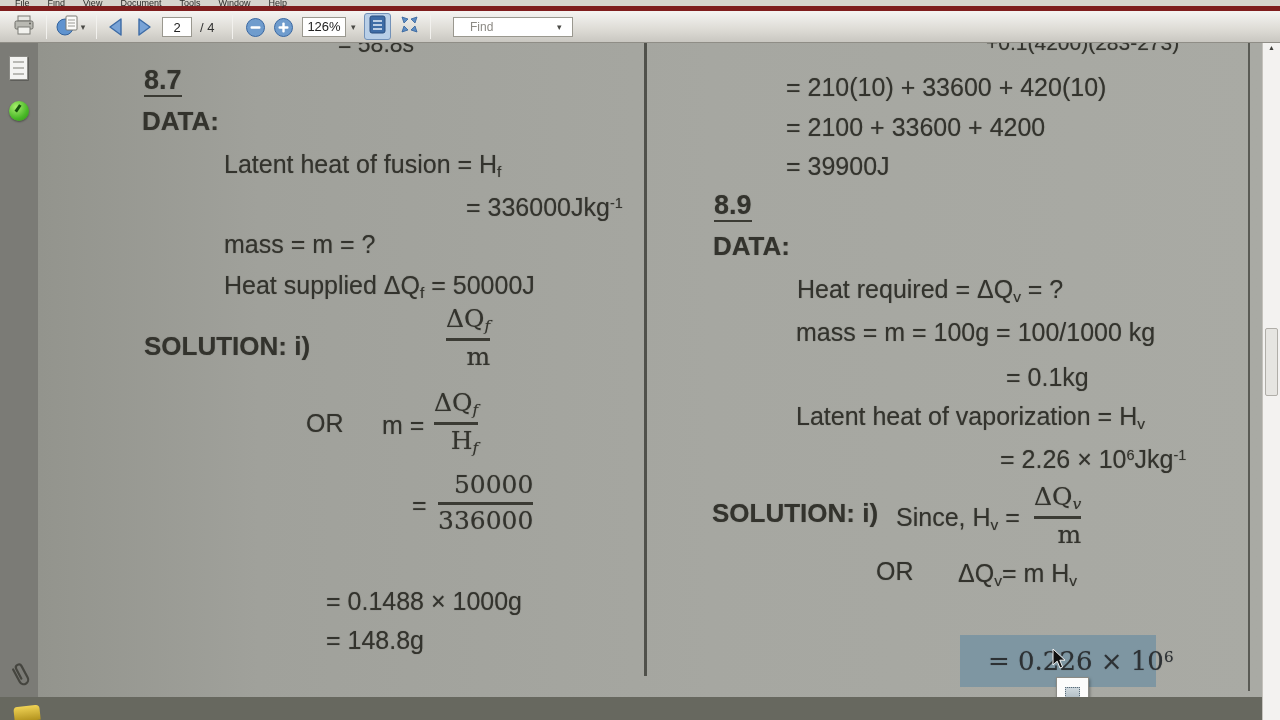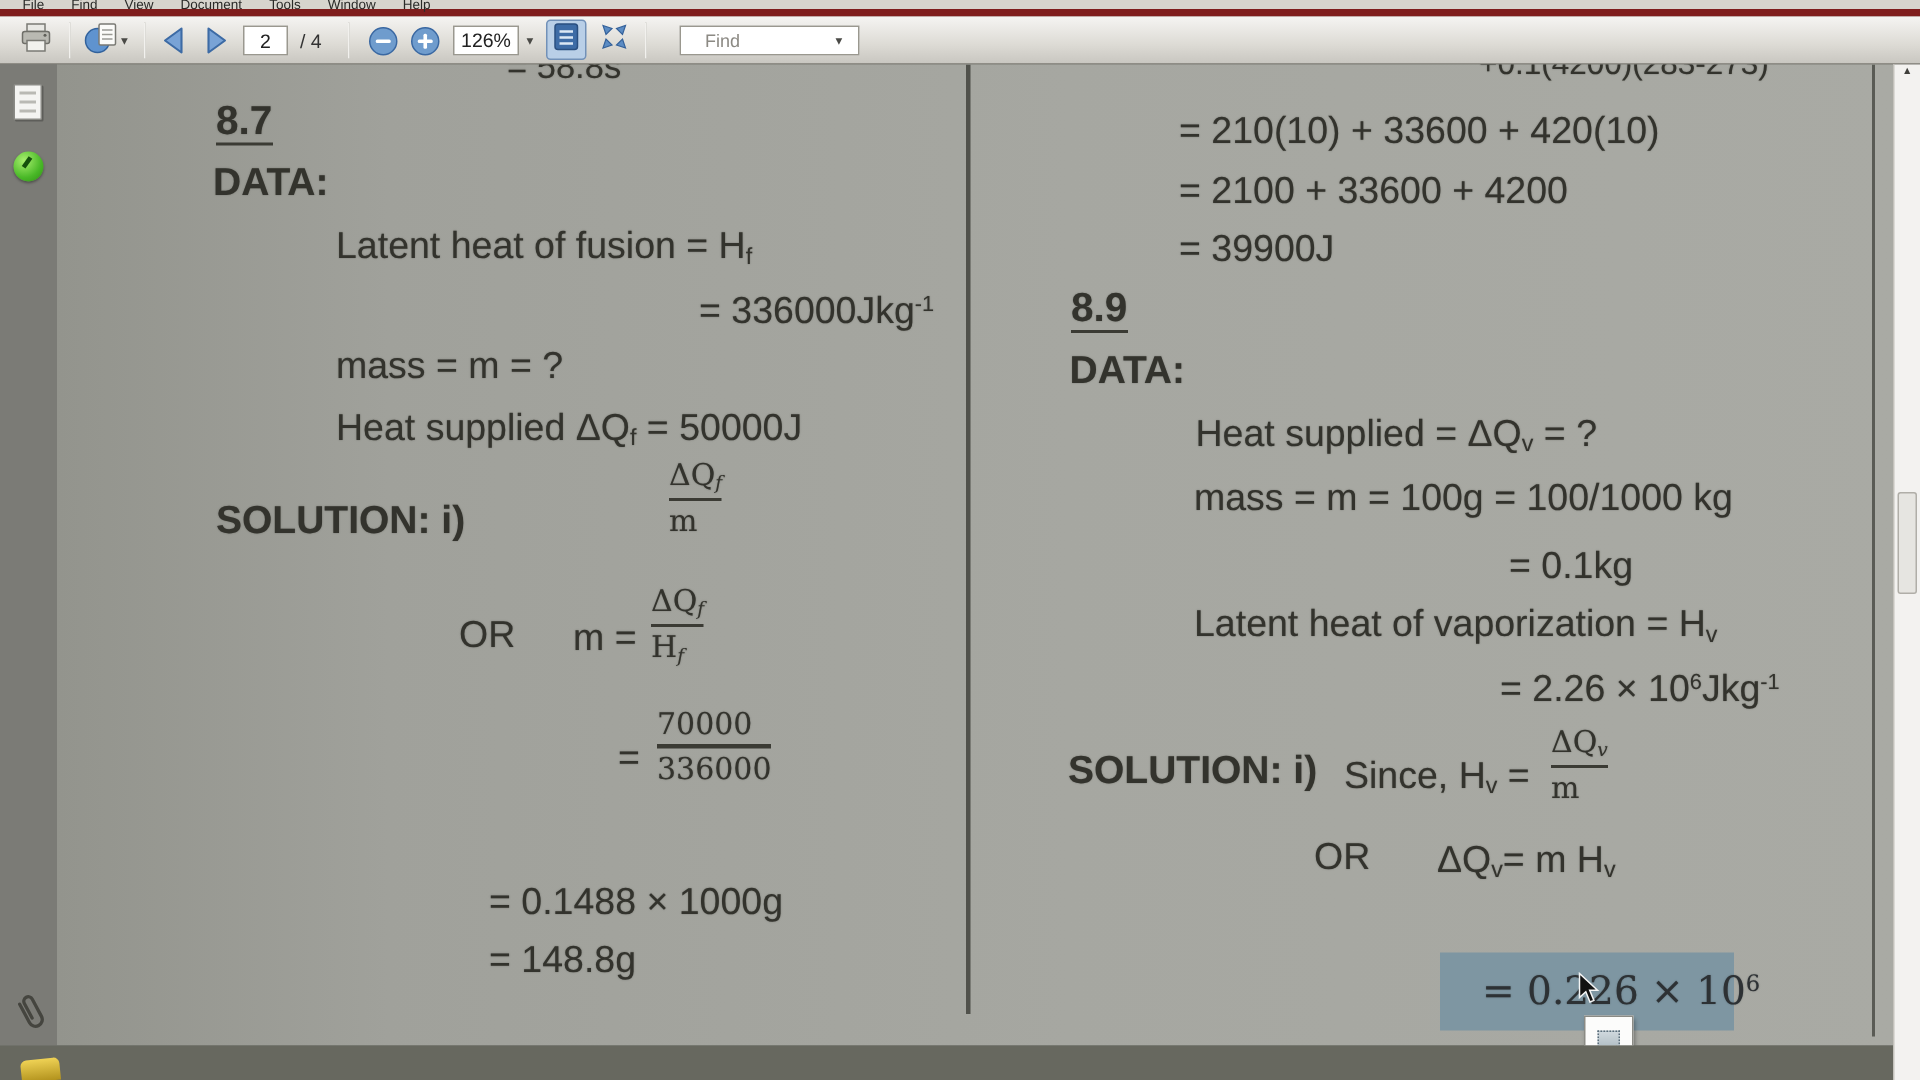--- a/index.html
+++ b/index.html
@@ -30,21 +30,21 @@
   .bottomband { position:absolute; left:0; top:697px; width:1262px; height:23px; background:#67685f; }
 
   
   .line { position:absolute; white-space:nowrap; color:#33332d; font-size:25px; text-shadow:0 0 1px rgba(50,50,44,.5); }
   .hd { font-weight:bold; font-size:26px; }
   .secno { font-weight:bold; font-size:27px; border-bottom:2.5px solid #3b3b34; padding-bottom:0px; }
   .serif { font-family:"DejaVu Serif",serif; }
   sub { font-size:.62em; vertical-align:-0.25em; }
   sup { font-size:.58em; vertical-align:0.55em; }
   .it { font-style:italic; }
-  .frac { position:absolute; display:inline-flex; flex-direction:column; align-items:flex-start; font-family:"DejaVu Serif",serif; font-size:20px; color:#33332d; line-height:1.12; text-shadow:0 0 1px rgba(50,50,44,.5); }
+  .frac { position:absolute; display:inline-flex; flex-direction:column; align-items:flex-end; font-family:"DejaVu Serif",serif; font-size:25px; color:#33332d; line-height:1.12; text-shadow:0 0 1px rgba(50,50,44,.5); }
   .frac .bar { align-self:stretch; height:2.5px; background:#3b3b34; margin:3px 0 2px; }
 
   
   .hl { position:absolute; background:#7e96a2; display:flex; align-items:center; }
   .hl .line-in { font-family:"DejaVu Serif",serif; font-size:26px; color:#2d3134; white-space:nowrap; padding-left:28px; text-shadow:0 0 1px rgba(40,45,48,.5); }
 
   
   .snapbox { position:absolute; width:33px; height:33px; background:#fcfcfb; border:1px solid #8b8b85; box-shadow:1px 2px 3px rgba(0,0,0,.35); display:flex; align-items:center; justify-content:center; }
   .snap-icon { width:15px; height:13px; border:1px dotted #5a6d7a; position:relative; background:linear-gradient(#cfd8dd,#aebbc2); }
   .snap-icon:after { content:""; position:absolute; right:-6px; bottom:-7px; width:0; height:0; border-left:6px solid #1b1b1b; border-top:4px solid transparent; border-bottom:6px solid transparent; transform:rotate(-18deg); }
@@ -203,37 +203,37 @@
   <div class="line" style="left:268px;top:366px;">OR</div>
   <div class="line" style="left:344px;top:368px;">m =</div>
   <div class="frac" style="left:396px;top:346px;">
     <span class="num"><span>ΔQ</span><sub class="it">f</sub></span>
     <span class="bar"></span>
     <span class="den"><span>H</span><sub class="it">f</sub></span>
   </div>
 
   <div class="line" style="left:374px;top:448px;">=</div>
   <div class="frac" style="left:400px;top:428px;">
-    <span class="num">70000</span>
+    <span class="num">50000</span>
     <span class="bar"></span>
     <span class="den">336000</span>
   </div>
 
   <div class="line" style="left:288px;top:544px;text-align:right;">= 0.1488 × 1000g</div>
   <div class="line" style="left:288px;top:583px;">= 148.8g</div>
 
   <div class="line" style="left:948px;top:-12px;font-size:21px;">+0.1(4200)(283-273)</div>
   <div class="line" style="left:748px;top:30px;">= 210(10) + 33600 + 420(10)</div>
   <div class="line" style="left:748px;top:70px;">= 2100 + 33600 + 4200</div>
   <div class="line" style="left:748px;top:109px;">= 39900J</div>
 
   <div class="line" style="left:676px;top:147px;"><span class="secno">8.9</span></div>
   <div class="line hd" style="left:675px;top:188px;">DATA:</div>
 
-  <div class="line" style="left:759px;top:232px;"><span>Heat supplied = ΔQ</span><sub>v</sub><span> = ?</span></div>
+  <div class="line" style="left:759px;top:232px;"><span>Heat required = ΔQ</span><sub>v</sub><span> = ?</span></div>
   <div class="line" style="left:758px;top:275px;">mass = m = 100g = 100/1000 kg</div>
   <div class="line" style="left:968px;top:320px;">= 0.1kg</div>
   <div class="line" style="left:758px;top:359px;"><span>Latent heat of vaporization = H</span><sub>v</sub></div>
   <div class="line" style="left:962px;top:402px;"><span>= 2.26 × 10</span><sup>6</sup><span>Jkg</span><sup>-1</sup></div>
 
   <div class="line hd" style="left:674px;top:455px;">SOLUTION: i)</div>
   <div class="line" style="left:858px;top:460px;"><span>Since, H</span><sub>v</sub><span> =</span></div>
   <div class="frac" style="left:996px;top:440px;">
     <span class="num"><span>ΔQ</span><sub class="it">v</sub></span>
     <span class="bar"></span>

